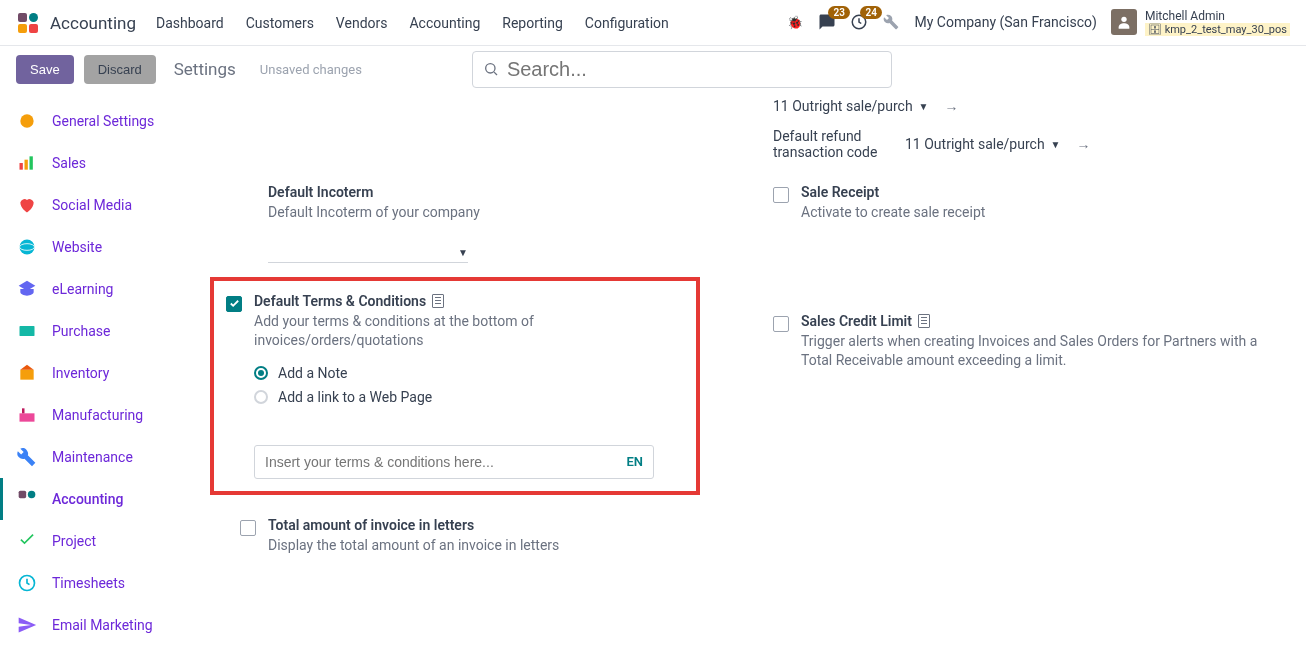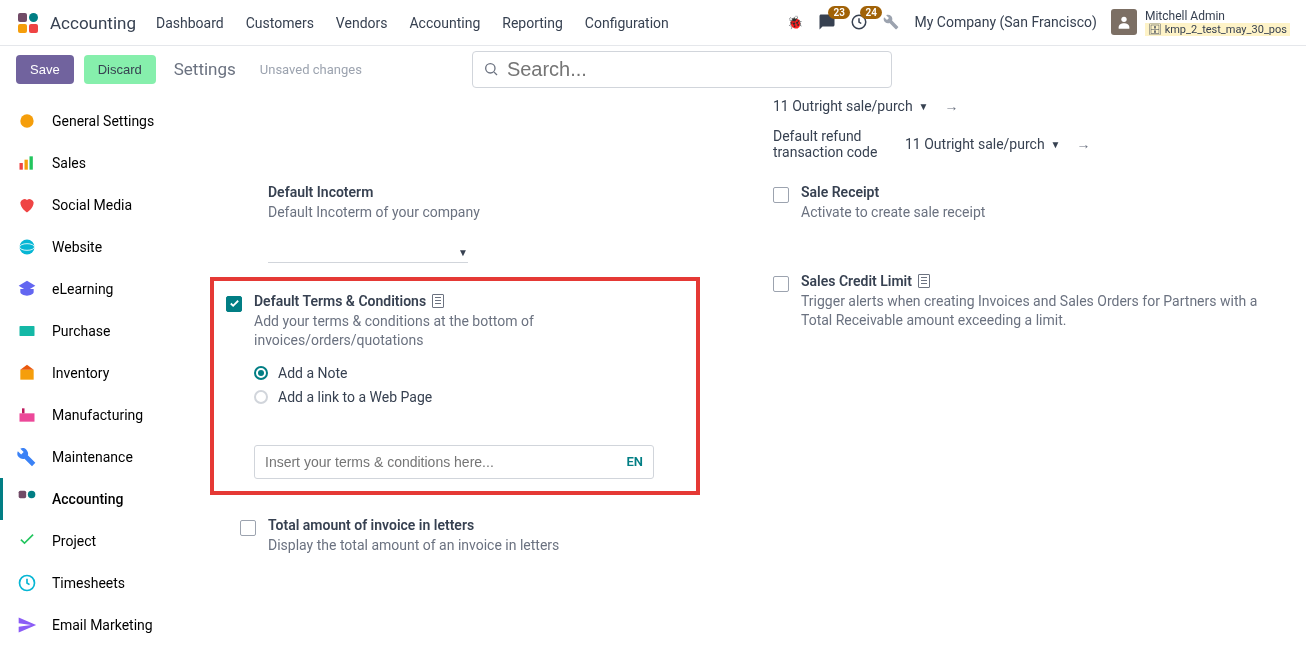--- a/index.html
+++ b/index.html
@@ -18,33 +18,33 @@
     .company-name { font-size: 14px; color: #374151; }
     .user-block { display: flex; align-items: center; gap: 8px; }
     .avatar { width: 26px; height: 26px; border-radius: 3px; background: #7c6f64; display:flex; align-items:center; justify-content:center; color:#fff; font-size:11px; }
     .user-texts { display: flex; flex-direction: column; line-height: 1.2; font-size: 12px; }
     .user-sub { background: #fef3c7; padding: 0 3px; font-size: 11px; }
     
     
     .subheader { display: flex; align-items: center; height: 46px; padding: 8px 16px; gap: 10px; }
     .btn { border: none; padding: 7px 14px; border-radius: 4px; cursor: pointer; font-size: 13px; }
     .btn-primary { background: #71639e; color: white; font-weight: 500; }
-    .btn-secondary { background: #86efac; color: #374151; }
+    .btn-secondary { background: #a3a3a3; color: #374151; }
     .page-title { font-size: 17px; color: #6b7280; margin-left: 8px; }
     .unsaved { color: #9ca3af; font-size: 13px; margin-left: 14px; }
     .search-wrap { margin-left: 100px; border: 1px solid #d1d5db; border-radius: 4px; display: flex; align-items: center; padding: 6px 10px; width: 420px; }
     .search-wrap input { border: none; outline: none; flex: 1; font-size: 20px; margin-left: 8px; }
     
     
     .main { display: flex; height: 568px; }
     .sidebar { width: 180px; overflow-y: auto; padding-top: 8px; position: relative; }
     .sidebar::-webkit-scrollbar { width: 10px; }
     .sidebar::-webkit-scrollbar-thumb { background: #c5c5c5; border-radius: 5px; }
     .sidebar::-webkit-scrollbar-track { background: #f1f1f1; }
-    .side-item { display: flex; align-items: center; gap: 14px; padding: 10px 16px; cursor: pointer; color: #000000; font-size: 14px; }
+    .side-item { display: flex; align-items: center; gap: 14px; padding: 10px 16px; cursor: pointer; color: #6d28d9; font-size: 14px; }
     .side-item.active { background: #fff; box-shadow: inset 3px 0 0 #017e84; font-weight: 500; position: relative; }
     .side-item .si-icon { width: 22px; height: 22px; display: flex; align-items: center; justify-content: center; }
     
     .content { flex: 1; overflow-y: auto; padding: 0 40px 20px 60px; }
     .content::-webkit-scrollbar { width: 12px; }
     
     .row { display: flex; gap: 40px; margin-bottom: 10px; }
     .col { flex: 1; display: flex; gap: 12px; align-items: flex-start; }
     .chk { width: 16px; height: 16px; border: 1px solid #9ca3af; border-radius: 2px; margin-top: 3px; flex-shrink: 0; display:flex; align-items:center; justify-content:center; }
     .chk.checked { background: #017e84; border-color: #017e84; color:white; }
@@ -337,21 +337,21 @@
                 <span class="radio-label">Add a link to a Web Page</span>
               </div>
               <div class="terms-input">
                 <input placeholder="Insert your terms &amp; conditions here..." style="">
                 <span class="lang-badge">EN</span>
               </div>
             </div>
           </div>
         </div>
       </div>
-      <div class="col" style="flex:1;">
+      <div class="col" style="flex:1;margin-top:40px;">
         <span class="chk"></span>
         <div class="col-body">
           <div class="setting-title">
               <span>Sales Credit Limit</span> 
               <span class="doc-icon"></span>
             </div>
           <div class="setting-desc">Trigger alerts when creating Invoices and Sales Orders for Partners with a Total Receivable amount exceeding a limit.</div>
         </div>
       </div>
     </div>

